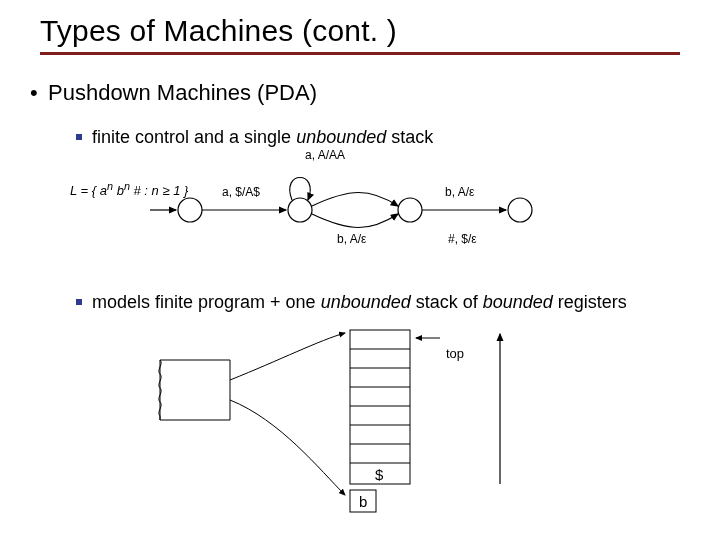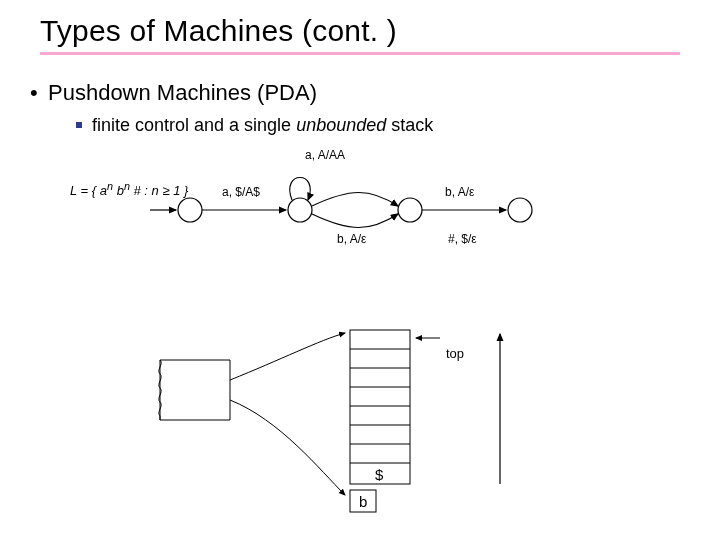--- a/index.html
+++ b/index.html
@@ -16,37 +16,38 @@
     position: relative;
     width: 720px;
     height: 540px;
   }
   .title {
     position: absolute;
     left: 40px;
     top: 14px;
     font-size: 30px;
     letter-spacing: 0.2px;
-    border-bottom: 3px solid #f9a8d4;
+    border-bottom: 3px solid #7f1d1d;
     padding-bottom: 4px;
     width: 640px;
   }
   .bullet-l1 {
     position: absolute;
     left: 30px;
     top: 80px;
     font-size: 22px;
   }
   .bullet-l1 .dot {
     display: inline-block;
     width: 18px;
   }
   .bullet-l2 {
     position: absolute;
     font-size: 18px;
+    margin-top: 12px;
   }
   .sq {
     display: inline-block;
     width: 6px;
     height: 6px;
     background: #2e3b8f;
     vertical-align: middle;
     margin-right: 10px;
     margin-top: -2px;
   }
@@ -124,20 +125,23 @@
       <span>L = { a</span><sup>n</sup><span> b</span><sup>n</sup><span> # : n ≥ 1 }</span>
     </div>
     
     <div class="lbl" style="left:205px; top:8px;">a, A/AA</div>
     <div class="lbl" style="left:122px; top:45px;">a, $/A$</div>
     <div class="lbl" style="left:345px; top:45px;">b, A/ε</div>
     <div class="lbl" style="left:237px; top:92px;">b, A/ε</div>
     <div class="lbl" style="left:348px; top:92px;">#, $/ε</div>
   </div>
 
+  <div class="bullet-l2 b2b">
+    <span class="sq"></span><span>models finite program + one </span><i>unbounded</i><span> stack of </span><i>bounded</i><span> registers</span>
+  </div>
 
   <div class="dia2">
     <svg width="460" height="200" viewBox="0 0 460 200">
       <defs>
         <marker id="arr2" markerWidth="8" markerHeight="8" refX="6" refY="3" orient="auto">
           <path d="M0,0 L7,3 L0,6 Z" fill="#000"></path>
         </marker>
       </defs>
 
       <path d="M20,40 L90,40 L90,100 L20,100 L20,40 Z" fill="#fff" stroke="#000" stroke-width="1"></path>

